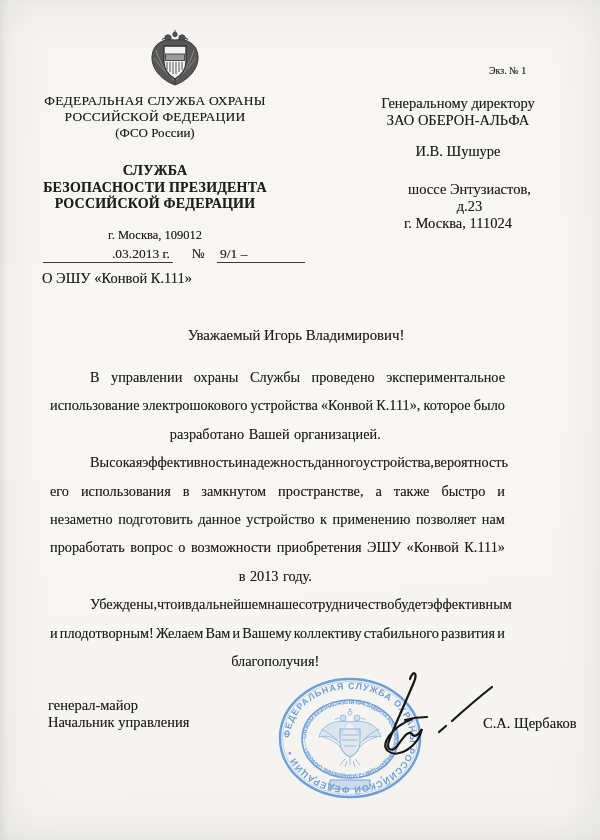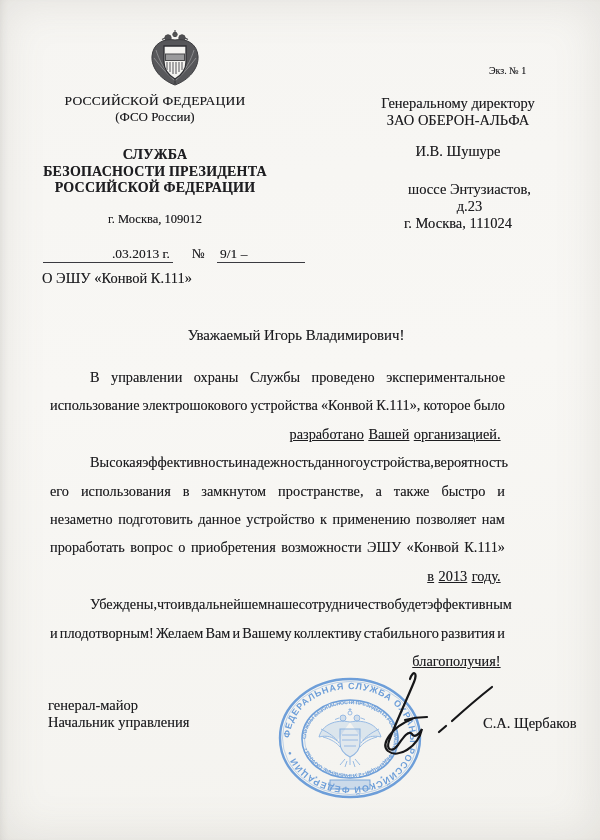--- a/index.html
+++ b/index.html
@@ -24,21 +24,21 @@
   .date-row{position:absolute;left:0;top:0;width:600px;height:0;}
   .seg{position:absolute;top:246px;height:17px;border-bottom:1.2px solid #3a3a40;font-size:13.5px;}
   .seg1{left:43px;width:130px;text-align:right;padding-right:3px;box-sizing:border-box;}
   .no-sign{position:absolute;left:192px;top:246px;font-size:13.5px;}
   .seg2{left:217px;width:88px;text-align:left;padding-left:3px;box-sizing:border-box;}
   .subject{position:absolute;left:42px;top:270px;font-size:14.5px;}
   .salutation{position:absolute;left:38px;top:327px;width:516px;text-align:center;font-size:14.8px;}
   .letter-body{position:absolute;left:50px;top:363px;width:455px;font-size:14.3px;}
   .bline{display:flex;justify-content:space-between;height:28.4px;line-height:28.4px;white-space:nowrap;}
   .bline.first{padding-left:40px;}
-  .bline.last{justify-content:flex-end;text-decoration:underline;}
+  .bline.last{justify-content:center;}
   .bline.last span{margin-right:4.5px;}
   .signoff{position:absolute;left:48px;top:697px;font-size:14.5px;line-height:17.3px;}
   .signer-name{position:absolute;left:483px;top:715px;font-size:14.5px;}
   .stamp-svg{position:absolute;left:277px;top:677px;}
   .signature-svg{position:absolute;left:358px;top:653px;}
 </style>
 </head>
 <body>
 
 <div class="page">
@@ -58,20 +58,21 @@
       <path d="M7,20 C10,30 16,42 26,50 M45,20 C42,30 36,42 26,50 M5,28 C11,36 18,44 26,51 M47,28 C41,36 34,44 26,51" stroke="#8b8b8d" stroke-width="1"></path>
 
       <path d="M15,16 h22 v16 c0,9 -6,14 -11,17 c-5,-3 -11,-8 -11,-17 Z" fill="#f4f3f0" stroke="#2f2f33" stroke-width="1.3"></path>
       <rect x="16.5" y="24" width="19" height="6.5" fill="#9a9a9c"></rect>
       <path d="M18,32 v8 M21,32 v10 M24,32 v12 M27,32 v12 M30,32 v10 M33,32 v8" stroke="#6f6f72" stroke-width="1.2"></path>
       <path d="M26,49 l0,5" stroke="#3d3d40" stroke-width="1.4"></path>
     </g>
   </svg>
 
   <div class="letterhead">
+    <div class="lh-org txt">ФЕДЕРАЛЬНАЯ СЛУЖБА ОХРАНЫ</div>
     <div class="lh-org txt">РОССИЙСКОЙ ФЕДЕРАЦИИ</div>
     <div class="lh-fso txt">(ФСО России)</div>
     <div class="lh-dept">
       <div class="txt">СЛУЖБА</div>
       <div class="txt">БЕЗОПАСНОСТИ ПРЕЗИДЕНТА</div>
       <div class="txt">РОССИЙСКОЙ ФЕДЕРАЦИИ</div>
     </div>
     <div class="lh-city txt">г. Москва, 109012</div>
   </div>
 
@@ -143,22 +144,22 @@
         <span>устройство</span>
         <span>к</span>
         <span>применению</span>
         <span>позволяет</span>
         <span>нам</span>
       </div>
       <div class="bline txt">
         <span>проработать</span>
         <span>вопрос</span>
         <span>о</span>
+        <span>возможности</span>
         <span>приобретения</span>
-        <span>возможности</span>
         <span>ЭШУ</span>
         <span>«Конвой</span>
         <span>К.111»</span>
       </div>
       <div class="bline txt last">
         <span>в</span>
         <span>2013</span>
         <span>году.</span>
       </div>
       <div class="bline txt first">

